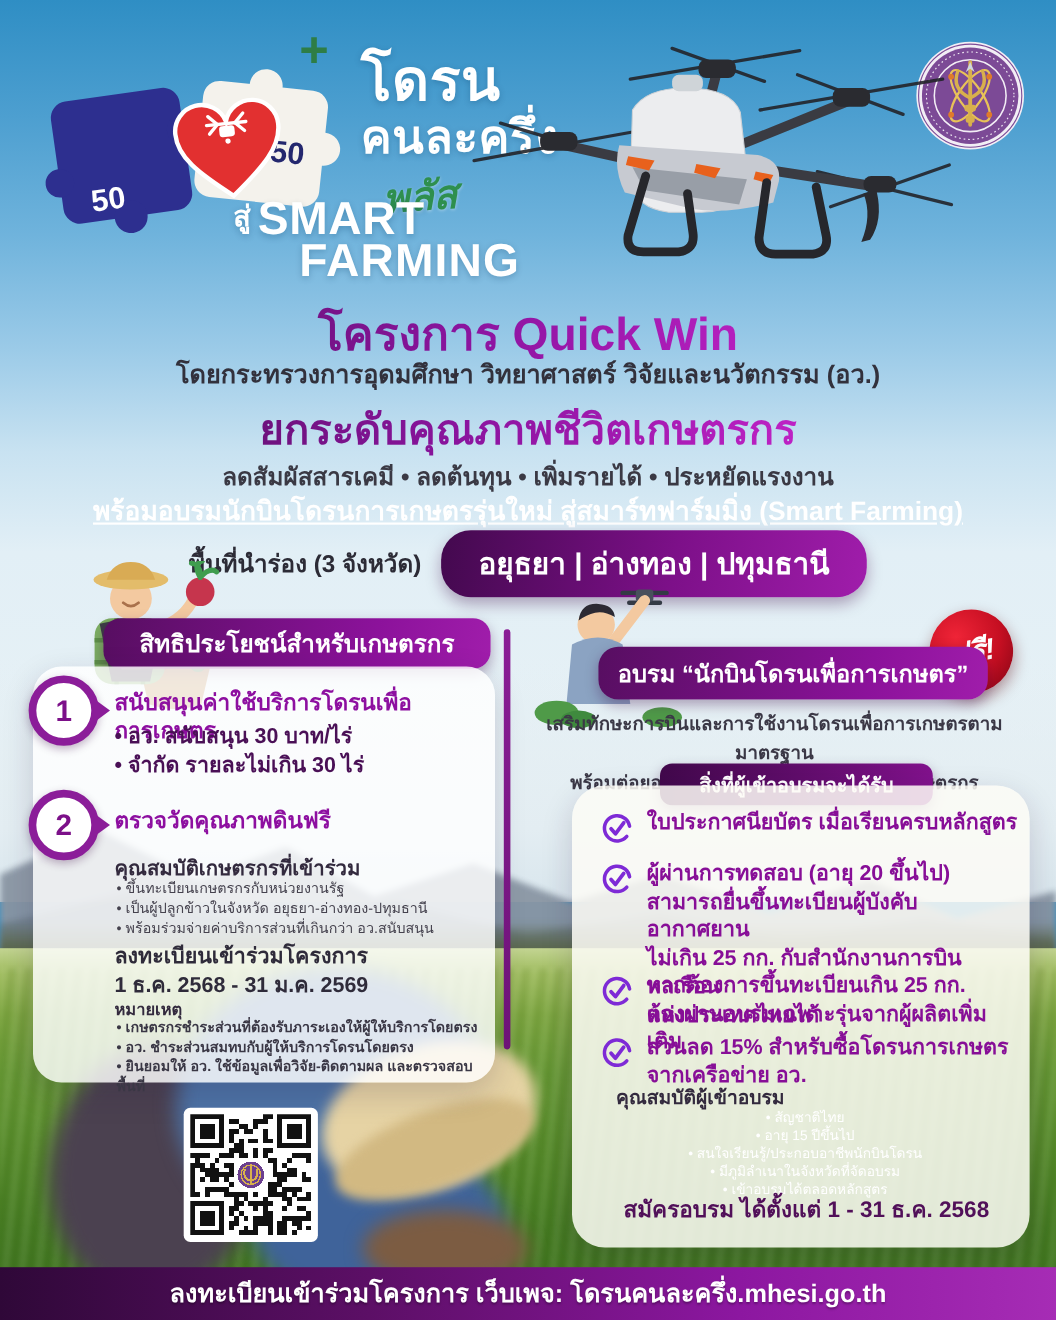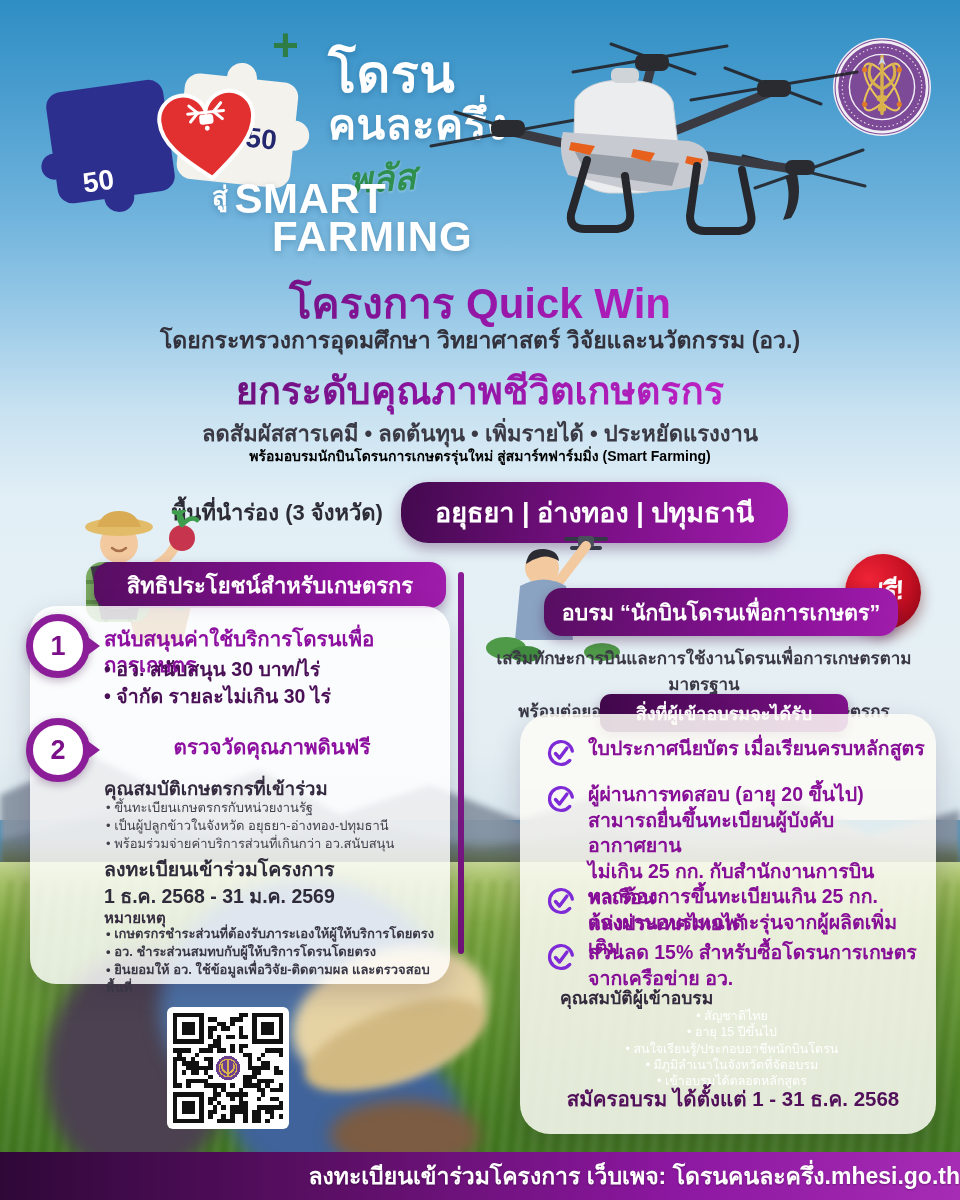--- a/index.html
+++ b/index.html
@@ -38,21 +38,21 @@
   .lw-farming{left:248px;top:216px;font-size:42px;letter-spacing:1px;margin-left:24px;}
   .drone{left:425px;top:28px;width:445px;height:228px;}
 
   
   .ctr{left:0;width:960px;text-align:center;}
   .grad-text{background:linear-gradient(90deg,#551062 8%,#8c14a0 45%,#d829d8 92%);-webkit-background-clip:text;background-clip:text;color:transparent;}
   .t-title{top:270px;font-size:42px;font-weight:800;}
   .t-ministry{top:322px;font-size:23px;font-weight:600;color:#32313c;}
   .t-headline{top:360px;font-size:38px;font-weight:800;}
   .t-line1{top:416px;font-size:22px;font-weight:700;color:#3a3944;}
-  .t-line2{top:445px;font-size:14px;font-weight:700;color:#000000;}
+  .t-line2{top:445px;font-size:24px;font-weight:700;color:#ffffff;text-decoration:underline;}
 
   .pilot-row{left:0;top:486px;width:960px;height:52px;display:flex;justify-content:center;align-items:center;gap:18px;}
   .pilot-label{font-size:22px;font-weight:800;color:#2c2b36;}
   .pilot-pill{background:linear-gradient(100deg,#43094e 0%,#7d1089 55%,#a01dab 100%);border-radius:27px;
     padding:9px 34px;font-size:27px;font-weight:800;color:#fff;box-shadow:0 6px 14px rgba(60,10,70,.35);}
 
   
   .hdr-pill{background:linear-gradient(100deg,#570e61 0%,#8c129b 70%,#a01dab 100%);border-radius:16px;color:#fff;
     font-weight:800;display:flex;align-items:center;justify-content:center;box-shadow:0 5px 12px rgba(60,10,70,.35);}
   .card{background:rgba(255,255,255,.82);border-radius:26px;box-shadow:0 10px 28px rgba(40,20,60,.18);}
@@ -62,21 +62,21 @@
   .left-pill{left:94px;top:562px;width:352px;height:46px;font-size:22px;text-align:center;}
   .left-card{left:30px;top:606px;width:420px;height:378px;}
   .num-badge{width:50px;height:50px;border-radius:50%;background:#fff;border:7px solid #8b1d99;color:#7c1089;
     font-size:27px;font-weight:800;display:flex;align-items:center;justify-content:center;box-shadow:0 3px 8px rgba(60,10,70,.3);}
   .num-badge::after{content:"";position:absolute;right:-17px;top:50%;transform:translateY(-50%);
     border-top:11px solid transparent;border-bottom:11px solid transparent;border-left:15px solid #8b1d99;}
   .nb1{left:26px;top:614px;}
   .nb2{left:26px;top:718px;}
   .item-title{font-size:20.5px;font-weight:800;color:#8d0fa0;line-height:1.25;}
   .it1{left:104px;top:626px;width:336px;}
-  .it2{left:104px;top:734px;width:336px;text-align:center;}
+  .it2{left:104px;top:734px;width:336px;}
   .item-bullets{left:104px;top:656px;width:330px;font-size:19.5px;font-weight:800;color:#4a1056;line-height:1.4;}
   .blt::before{content:"• ";}
   .sec-h{font-weight:800;color:#332a3e;}
   .lq-h{left:104px;top:774px;font-size:18.5px;}
   .lq-items{left:106px;top:799px;width:330px;font-size:13px;font-weight:500;color:#45424e;line-height:1.38;}
   .lreg{left:104px;top:856px;font-size:19.5px;font-weight:800;color:#2f2b3a;line-height:1.4;}
   .lnotes-h{left:104px;top:906px;font-size:15px;}
   .lnotes{left:106px;top:925px;width:336px;font-size:13px;font-weight:700;color:#3a3745;line-height:1.38;}
 
   
@@ -94,21 +94,21 @@
   .check-ic{flex:0 0 30px;margin-top:2px;}
   .check-text{font-size:19.5px;font-weight:800;color:#870e97;line-height:1.32;}
   .rq-h{left:560px;top:984px;font-size:17.5px;}
   .rq-items{left:562px;top:1008px;width:340px;font-size:12.5px;font-weight:500;color:#ffffff;line-height:1.3;text-align:center;}
   .apply-line{left:548px;top:1082px;width:370px;font-size:20.5px;font-weight:800;color:#511059;text-align:center;}
 
   
   .qr{left:167px;top:1007px;width:122px;height:122px;background:#fff;border-radius:6px;padding:6px;box-sizing:border-box;}
   .footer{left:0;top:1152px;width:960px;height:48px;
     background:linear-gradient(90deg,#2f0838 0%,#5c0f66 35%,#8c17a0 70%,#a62cb5 100%);
-    display:flex;align-items:center;justify-content:flex-end;}
+    display:flex;align-items:center;justify-content:center;}
   .footer-text{color:#fff;font-size:23px;font-weight:800;text-shadow:0 1px 2px rgba(0,0,0,.3);}
   .farmer-illu{left:34px;top:510px;width:205px;height:140px;}
 </style>
 </head>
 <body>
 
 <div id="poster">
 
   <div class="abs bg-sky"></div>
   <div class="abs bg-haze"></div>

